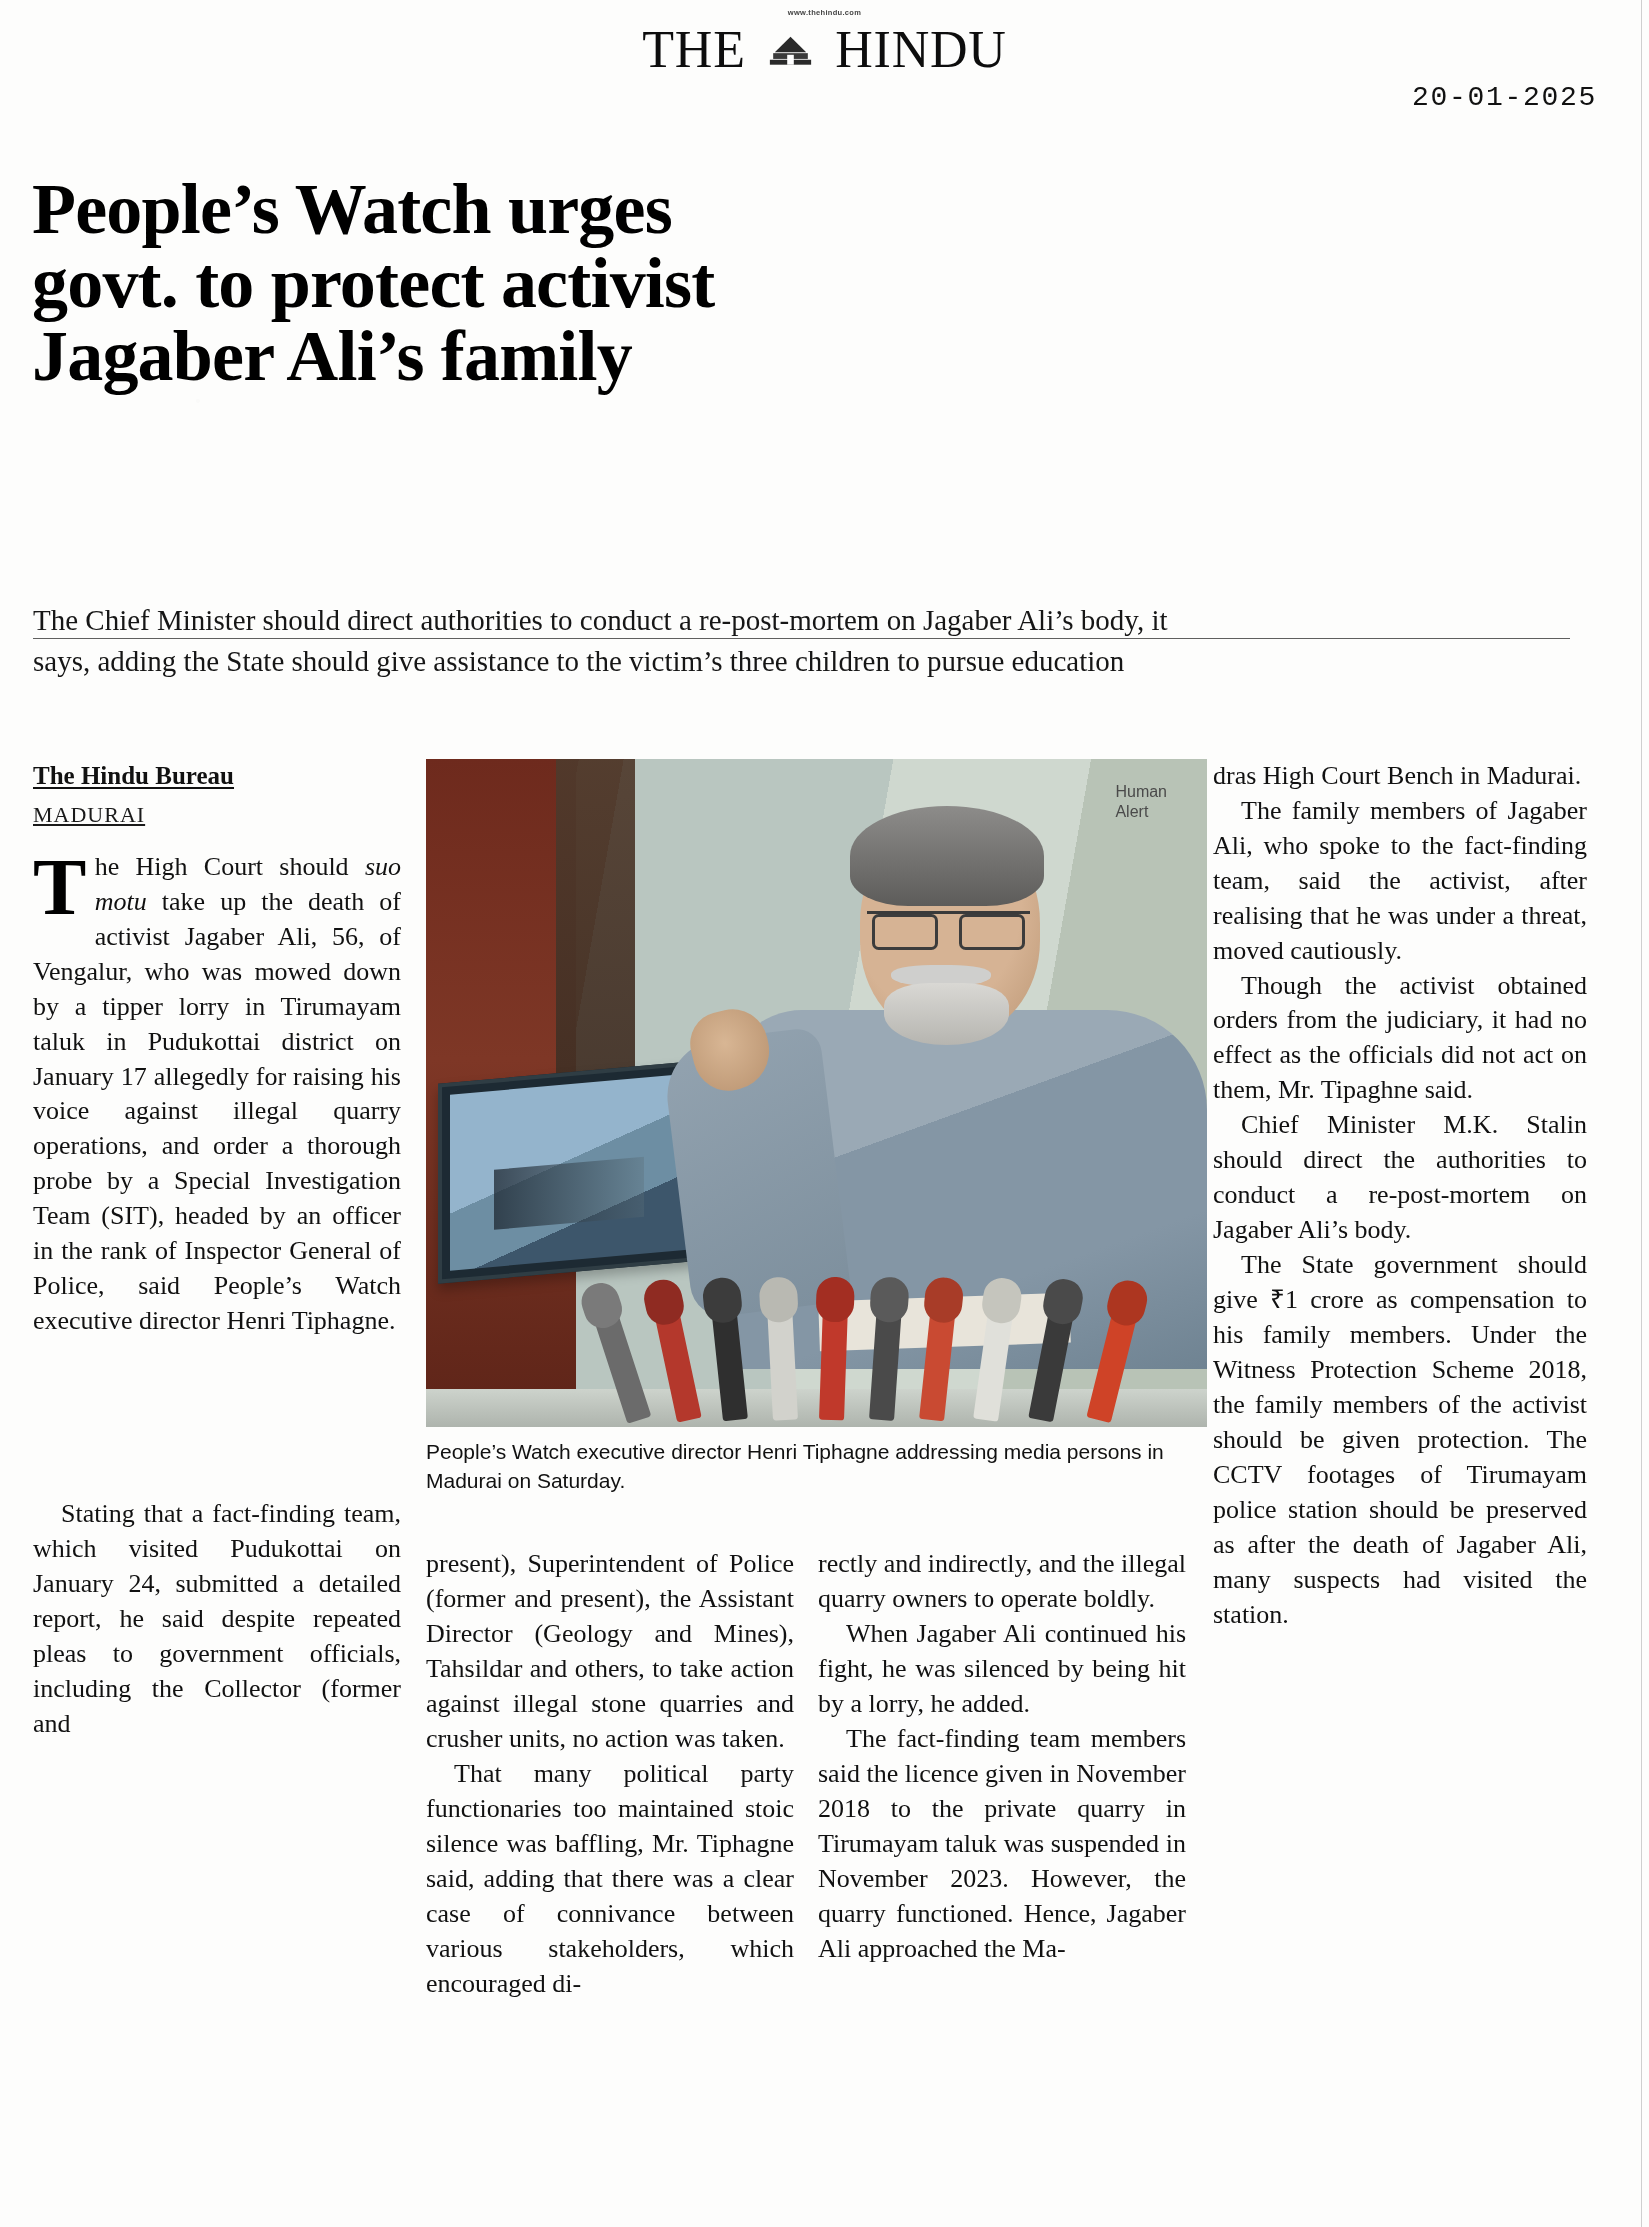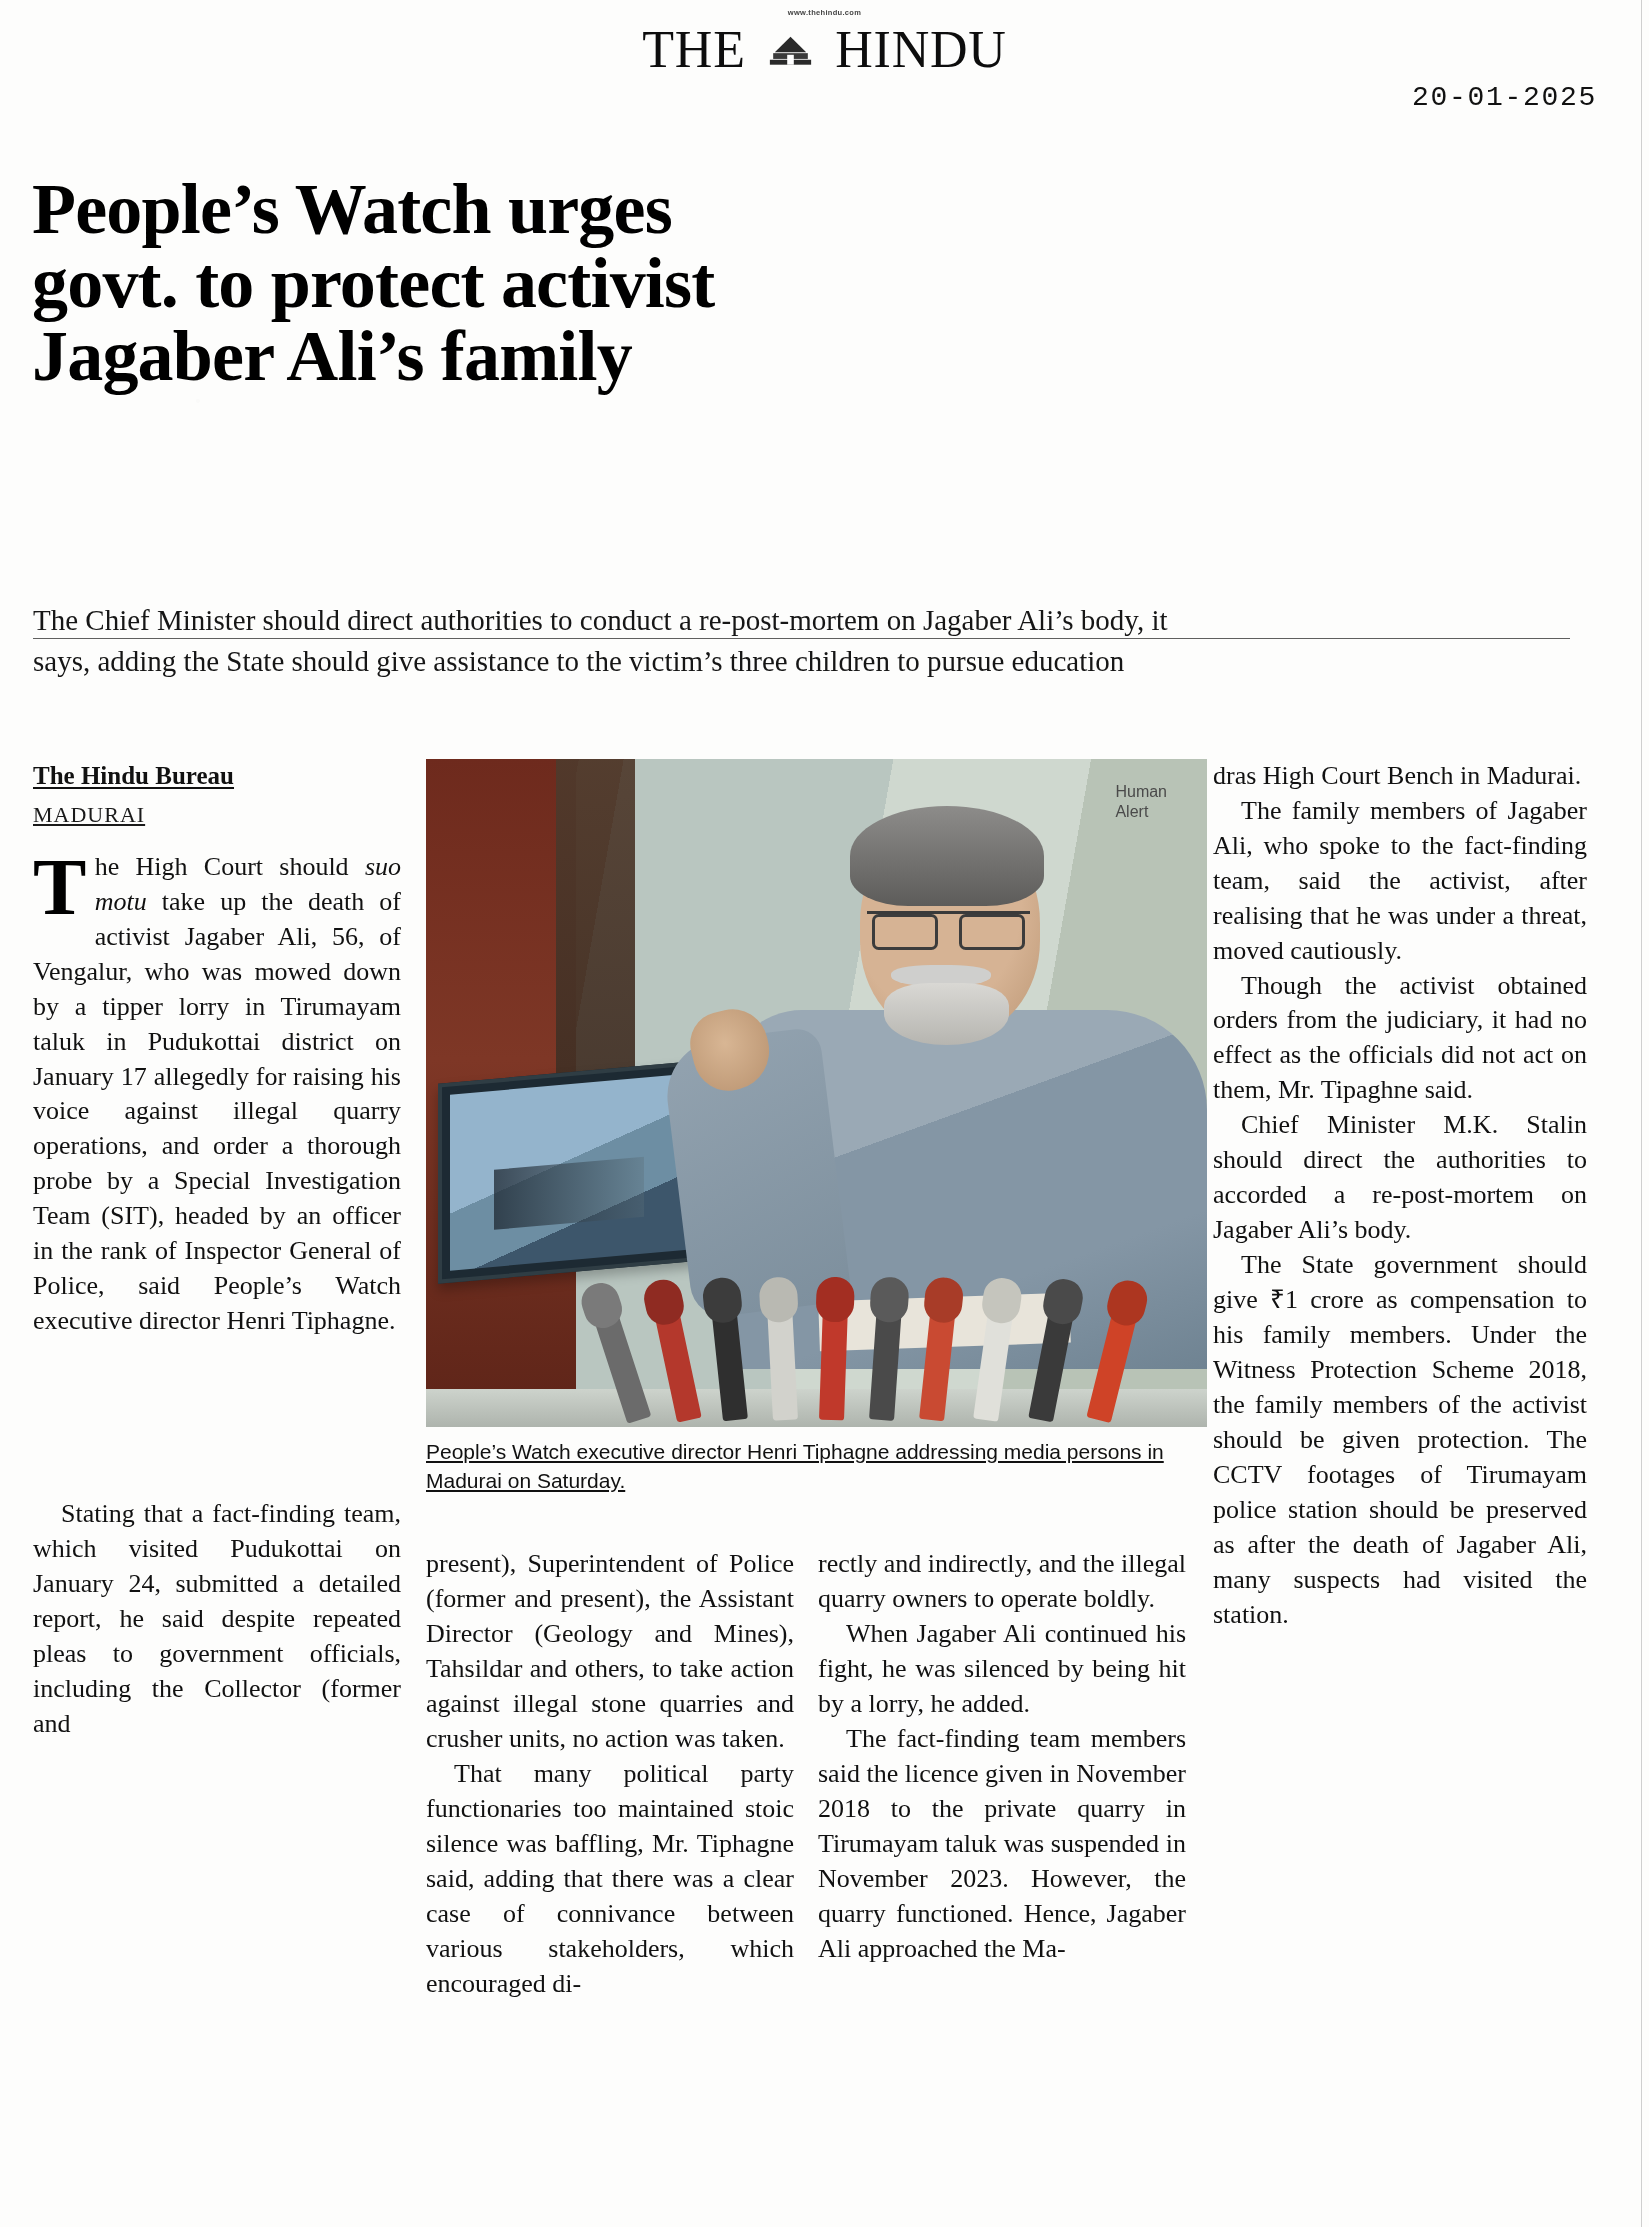--- a/index.html
+++ b/index.html
@@ -163,21 +163,20 @@
     color: #000;
   }
   .ital { font-style: italic; }
 
   
   .photo-wrap {
     position: absolute;
     left: 393px;
     top: -3.3px;
     width: 850px;
-    text-decoration: underline;
   }
   .photo {
     width: 781px;
     height: 668px;
     position: relative;
     overflow: hidden;
     background: #8fa3a0;
   }
   .ph-bg {
     position: absolute; inset: 0;
@@ -426,21 +425,21 @@
     <div class="col3 colbody">
       <p class="first">rectly and indirectly, and the illegal quarry owners to operate boldly.</p>
       <p>When Jagaber Ali continued his fight, he was silenced by being hit by a lorry, he added.</p>
       <p>The fact-finding team members said the licence given in November 2018 to the private quarry in Tirumayam taluk was suspended in November 2023. However, the quarry functioned. Hence, Jagaber Ali approached the Ma-</p>
     </div>
 
     <div class="col4 colbody">
       <p class="first">dras High Court Bench in Madurai.</p>
       <p>The family members of Jagaber Ali, who spoke to the fact-finding team, said the activist, after realising that he was under a threat, moved cautiously.</p>
       <p>Though the activist obtained orders from the judiciary, it had no effect as the officials did not act on them, Mr. Tipaghne said.</p>
-      <p>Chief Minister M.K. Stalin should direct the authorities to accorded a re-post-mortem on Jagaber Ali’s body.</p>
+      <p>Chief Minister M.K. Stalin should direct the authorities to conduct a re-post-mortem on Jagaber Ali’s body.</p>
       <p>The State government should give ₹1 crore as compensation to his family members. Under the Witness Protection Scheme 2018, the family members of the activist should be given protection. The CCTV footages of Tirumayam police station should be preserved as after the death of Jagaber Ali, many suspects had visited the station.</p>
     </div>
 
   </div>
 
   <div class="edge-line"></div>
 </div>
 
 
 </body></html>

